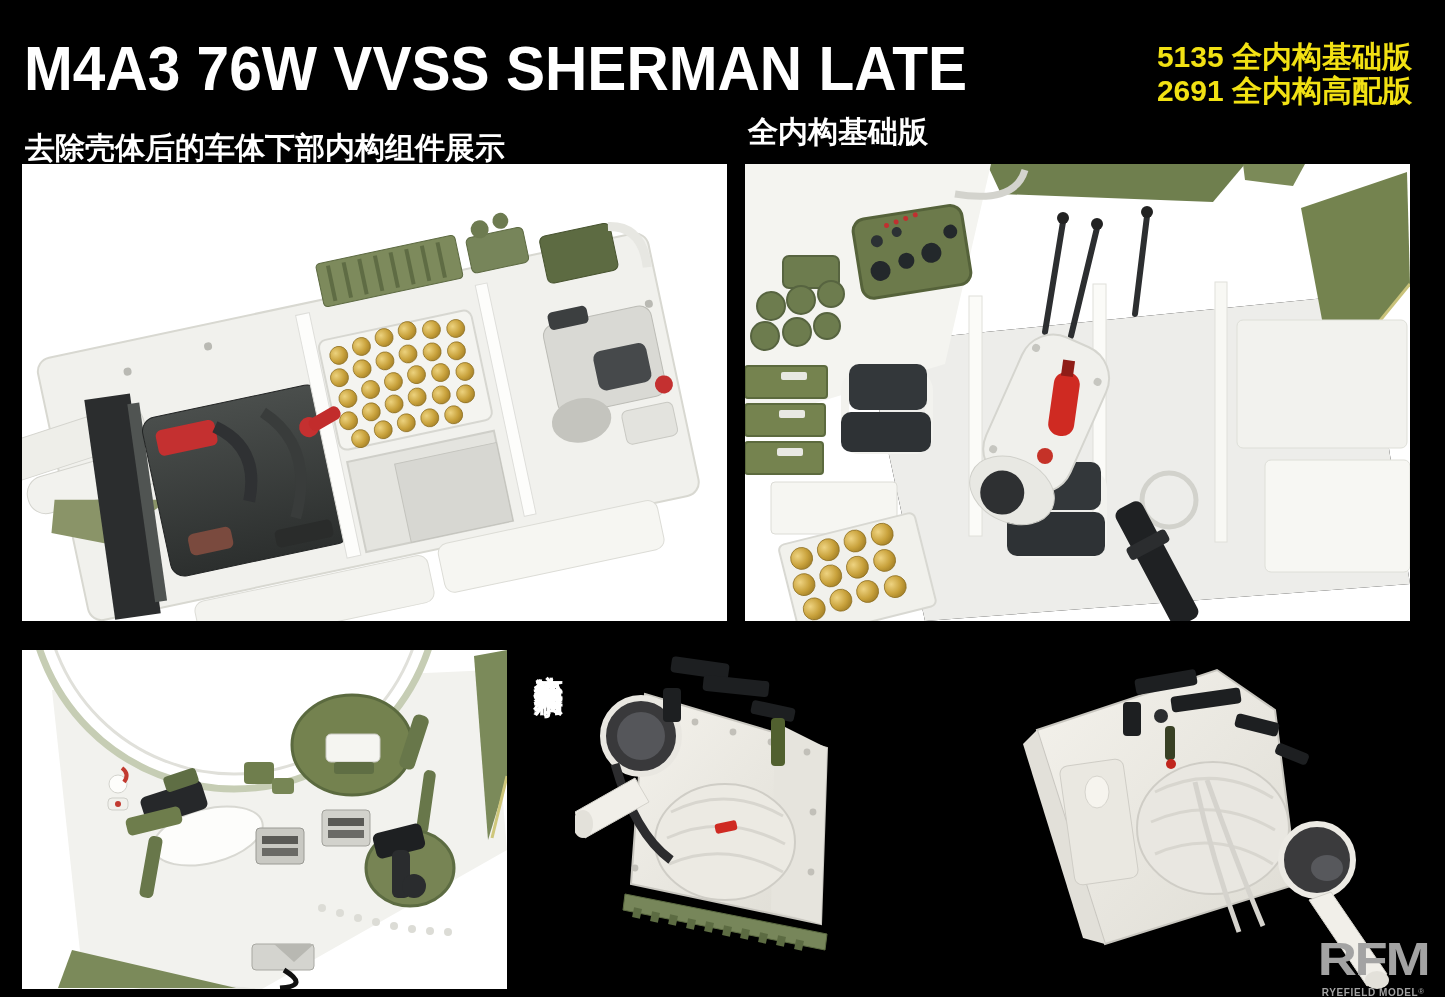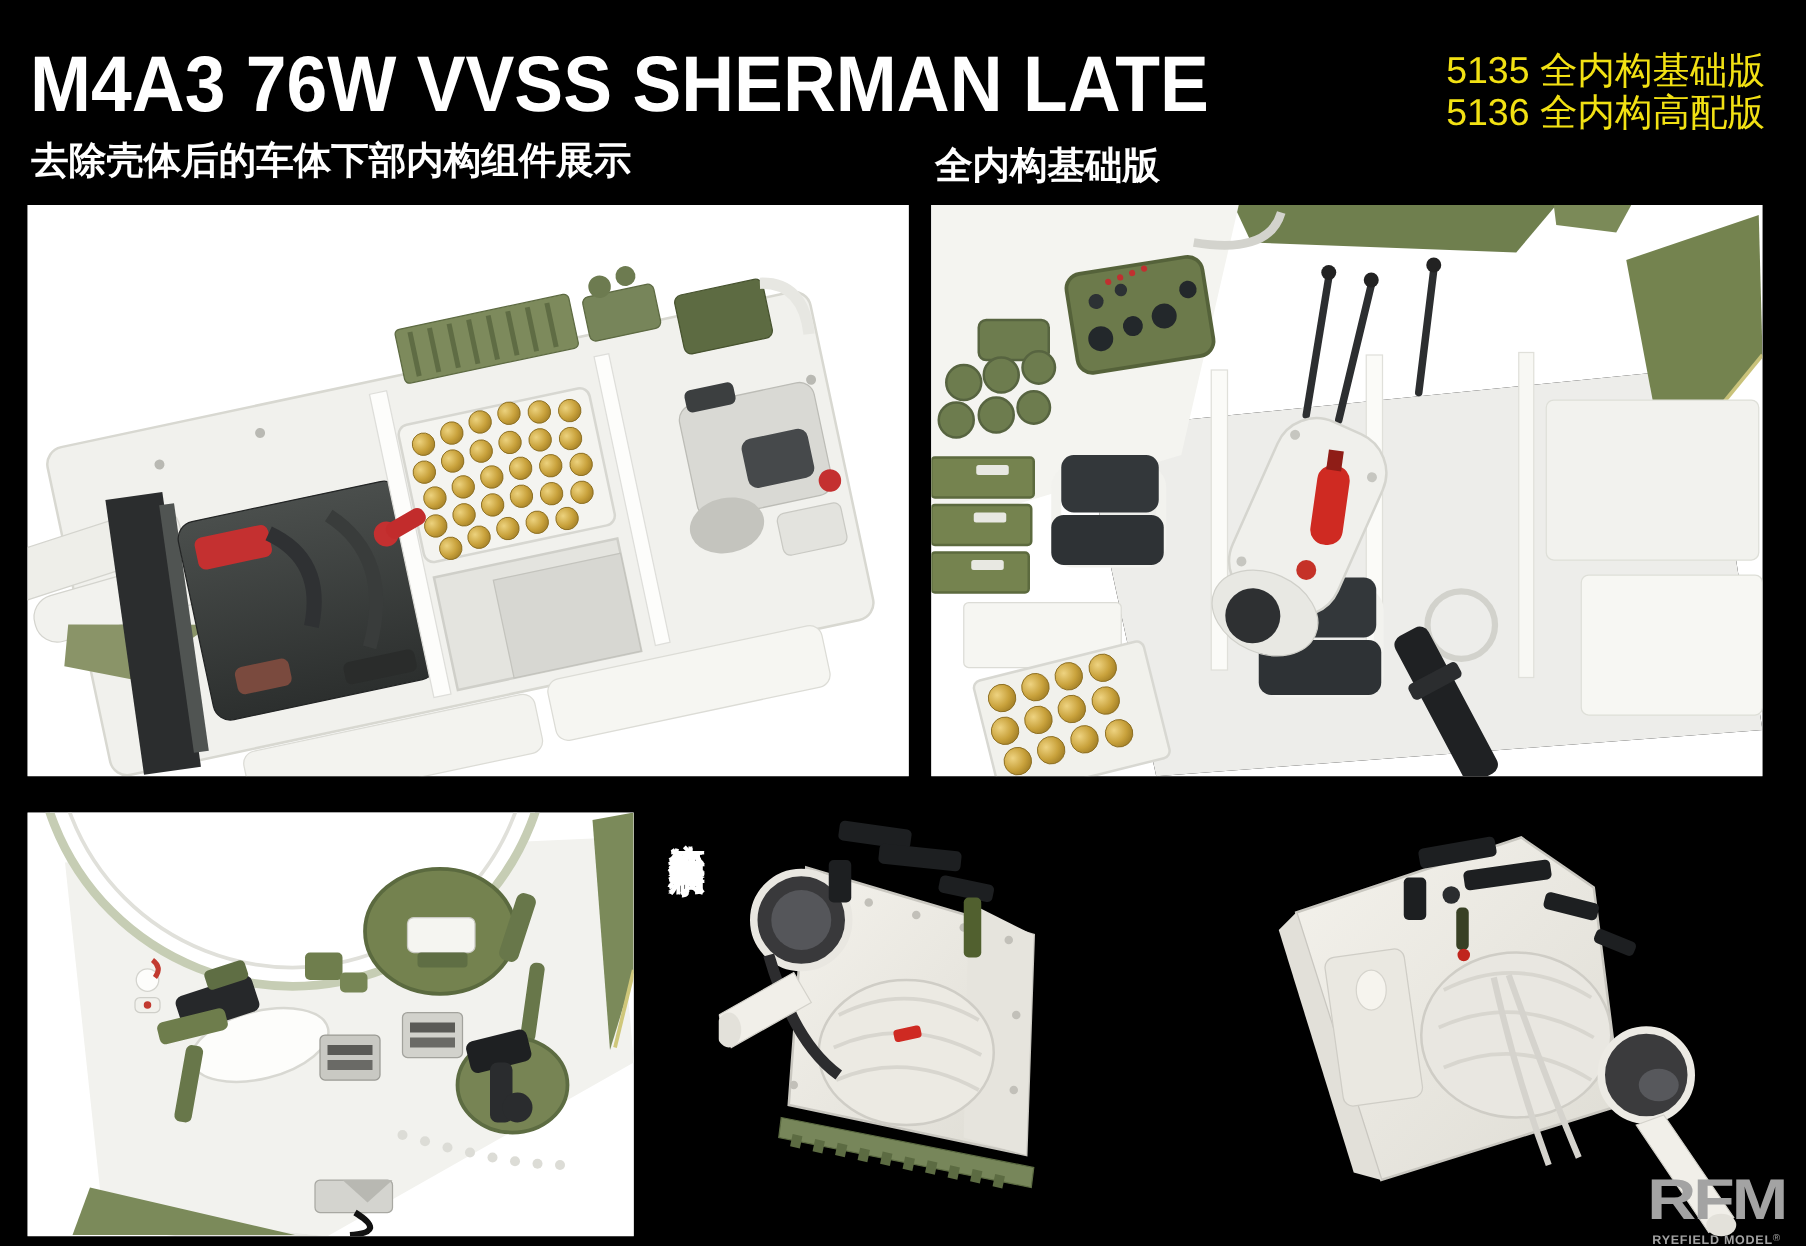--- a/index.html
+++ b/index.html
@@ -8,25 +8,25 @@
     overflow:hidden;font-family:"Liberation Sans",sans-serif;margin-top:24px;
   }
   .title{
     position:absolute;left:24px;top:8px;color:#fff;
     font-size:63px;font-weight:700;letter-spacing:0px;white-space:nowrap;
     transform:scaleX(0.93);transform-origin:left top;
   }
   .subtitle{
     position:absolute;color:#fff;font-size:30px;font-weight:600;white-space:nowrap;
   }
-  .subtitle.left{left:25px;top:84px;text-align:right;}
+  .subtitle.left{left:25px;top:104px;text-align:right;}
   .subtitle.right{left:748px;top:88px;}
   .codes{
     position:absolute;top:16px;right:33px;text-align:right;
-    color:#f2e113;font-size:30px;font-weight:400;line-height:34px;white-space:nowrap;
+    color:#f2e113;font-size:30px;font-weight:700;line-height:34px;white-space:nowrap;
   }
   .panel{position:absolute;background:#fff;overflow:hidden;}
   .panel svg{display:block;}
   #panel-hull{left:22px;top:140px;width:705px;height:457px;}
   #panel-driver{left:745px;top:140px;width:665px;height:457px;}
   #panel-upperhull{left:22px;top:626px;width:485px;height:339px;}
   #trans-area{position:absolute;left:575px;top:628px;width:850px;height:355px;}
   .vcaption{
     position:absolute;left:529px;top:627px;height:265px;
     writing-mode:vertical-rl;text-orientation:upright;
@@ -46,21 +46,21 @@
 </style>
 </head>
 <body>
 
 <div id="poster">
 
   <div class="title">M4A3 76W VVSS SHERMAN LATE</div>
 
   <div class="codes">
     <div>5135 全内构基础版</div>
-    <div>5136 全内构高配版</div>
+    <div>2691 全内构高配版</div>
   </div>
 
   <div class="subtitle left">去除壳体后的车体下部内构组件展示</div>
   <div class="subtitle right">全内构基础版</div>
   <div class="vcaption">变速箱组件结构展示</div>
 
   <div class="panel" id="panel-hull">
     <svg width="705" height="457" viewBox="0 0 705 457">
       <defs>
         <radialGradient id="gold" cx="35%" cy="35%" r="80%">

